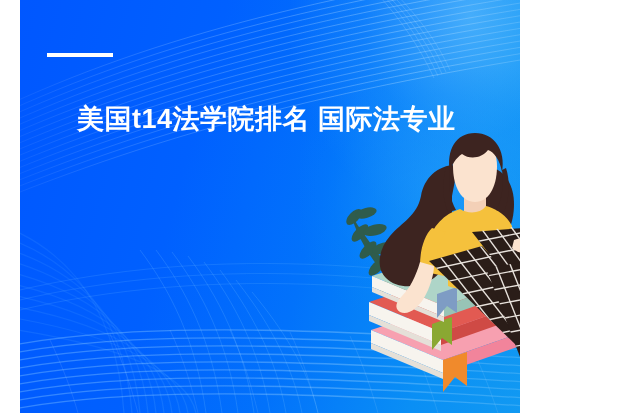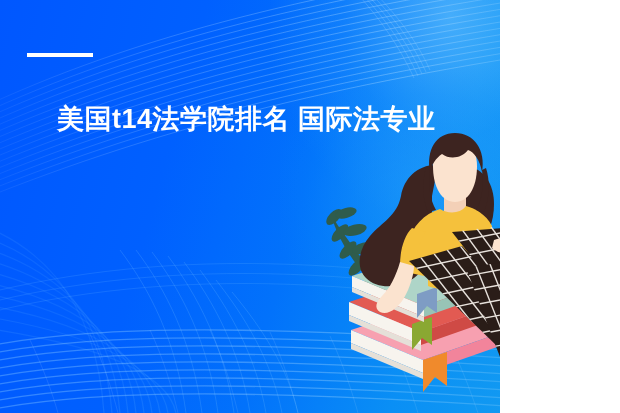--- a/index.html
+++ b/index.html
@@ -7,20 +7,21 @@
     padding: 0;
     background: #ffffff;
   }
   #banner {
     position: relative;
     width: 500px;
     height: 413px;
     overflow: hidden;
     font-family: "Liberation Sans", "DejaVu Sans", sans-serif;
     background: #0063ff;
+    margin-left: 20px;
   }
   
   .bg-base {
     position: absolute;
     inset: 0;
     background: linear-gradient(105deg,
                 #0057ff 0%,
                 #0060ff 34%,
                 #0272fb 58%,
                 #0a8ff5 82%,

